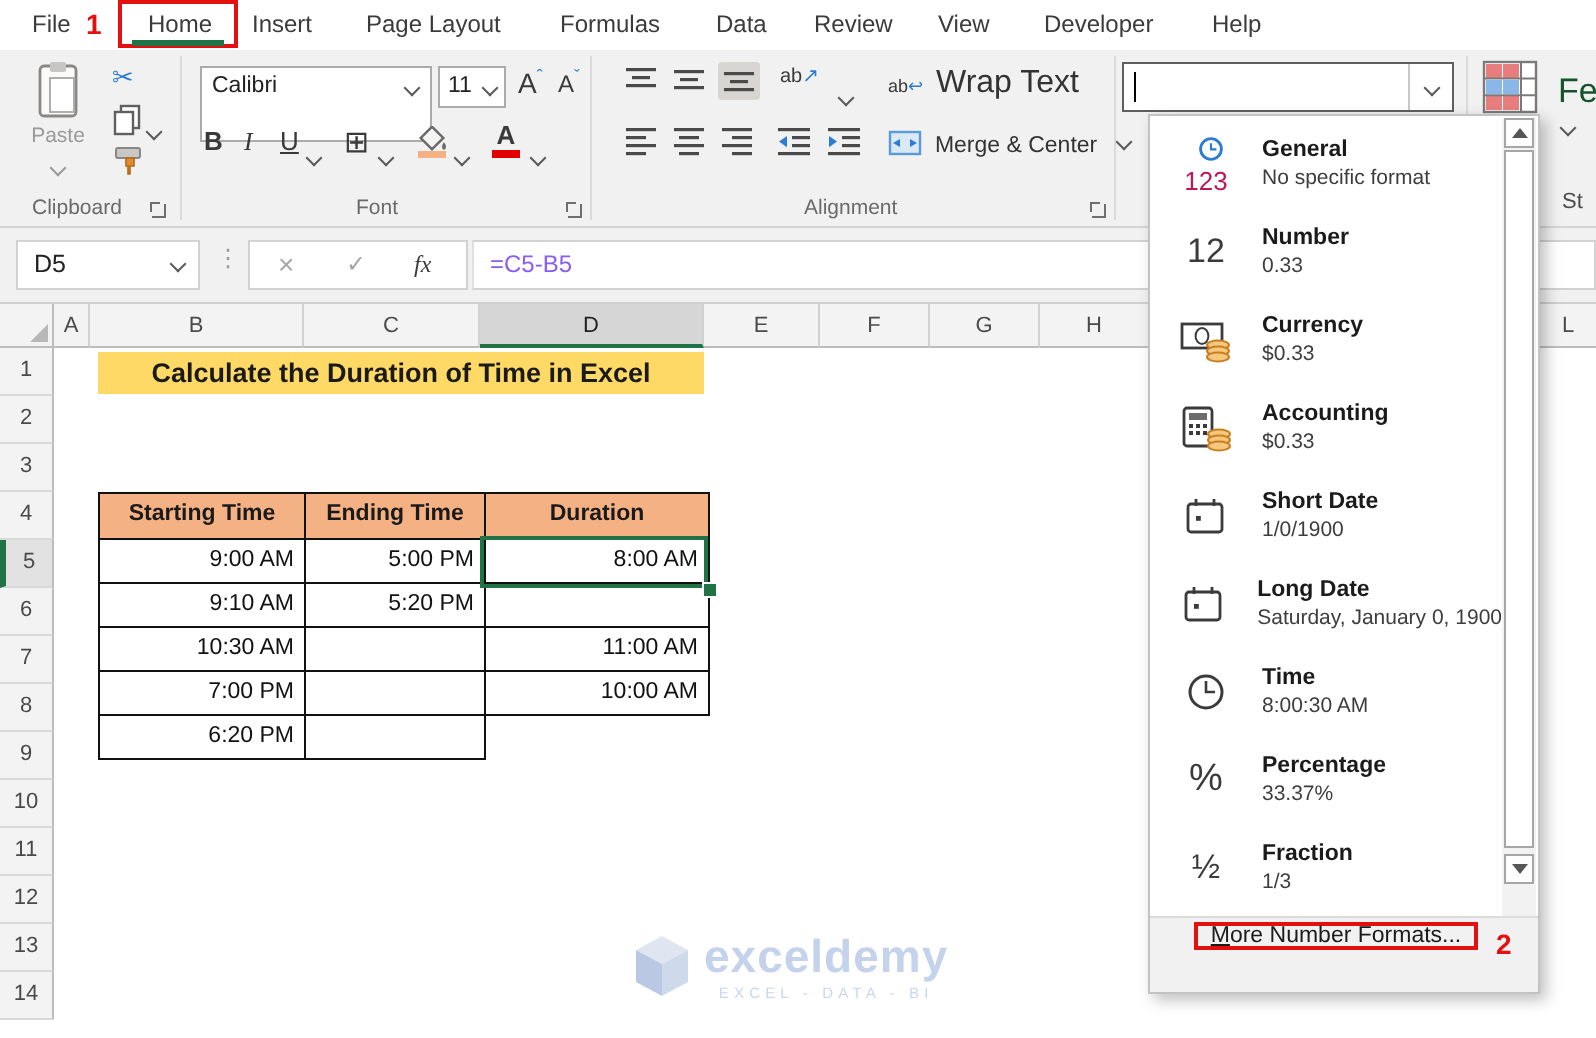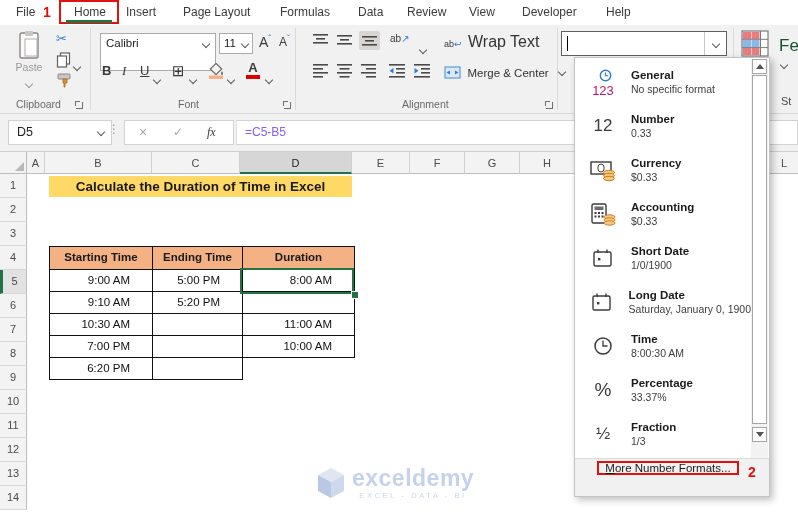--- a/index.html
+++ b/index.html
@@ -35,21 +35,21 @@
           font-size:11px;color:#4a4a4a;text-align:center;line-height:23px;}
   .corner{position:absolute;left:0;top:152px;width:27px;height:22px;background:#f3f3f3;border-right:1px solid #bdbdbd;border-bottom:1px solid #bdbdbd;box-sizing:border-box;}
   .corner::after{content:"";position:absolute;right:2px;bottom:2px;width:0;height:0;border-left:9px solid transparent;border-bottom:9px solid #b8b8b8;}
   .sheettitle{position:absolute;left:49px;top:176px;width:303px;height:21px;background:#FFD966;color:#1a1a1a;
           font-weight:bold;font-size:13.5px;text-align:center;line-height:21px;}
   .xl-table{position:absolute;left:49px;top:246px;display:grid;grid-template-columns:103px 90px 112px;
           border-top:1.5px solid #111;border-left:1.5px solid #111;}
   .tc{border-right:1.5px solid #111;border-bottom:1.5px solid #111;height:21px;box-sizing:content-box;
       font-size:11.5px;color:#111;line-height:21px;}
   .tc.hd{background:#F4B183;font-weight:bold;text-align:center;color:#1a1a1a;height:21.5px;line-height:21.5px;}
-  .tc.dt{text-align:right;padding-right:22px;}
+  .tc.dt{text-align:right;padding-right:5px;}
   .d5sel{position:absolute;left:240px;top:268px;width:114px;height:26px;border:2px solid #217346;box-sizing:border-box;}
   .d5handle{position:absolute;left:351px;top:291px;width:6px;height:6px;background:#217346;border:1px solid #fff;}
   .wm{position:absolute;left:316px;top:466px;display:flex;align-items:flex-start;}
   .wm-name{font-size:23px;font-weight:bold;color:#c5d2ec;line-height:24px;letter-spacing:.5px;}
   .wm-tag{font-size:7.5px;color:#ccd6ea;letter-spacing:2.6px;margin-top:1px;text-align:center;}
   
   .fmt-panel{position:absolute;left:574px;top:57px;width:196px;height:440px;background:#fff;border:1px solid #c3c3c3;
              box-sizing:border-box;box-shadow:3px 3px 7px rgba(0,0,0,.25);z-index:50;}
   .fmt-item{position:absolute;left:0;width:176px;height:44px;display:flex;align-items:center;}
   .fmt-icn{width:56px;display:flex;justify-content:center;align-items:center;color:#3b3b3b;}
@@ -251,21 +251,21 @@
           <line x1="1" y1="9.3" x2="27" y2="9.3" stroke="#7a7a7a"></line>
           <line x1="1" y1="17.6" x2="27" y2="17.6" stroke="#7a7a7a"></line>
       </svg>
     </span>
     <span class="frag" style="left:779px;top:11px;font-size:17px;color:#14532d">Fe</span>
     <span class="abs" style="left:781px;top:29px"><span class="chev"></span></span>
     <span class="frag" style="left:781px;top:70px">St</span>
   </div>
 
   <div class="fbar">
-    <div class="fwhite" style="left:8px;top:6px;width:104px;height:25px">
+    <div class="fwhite" style="left:8px;top:6px;width:92px;height:25px">
       <span style="position:absolute;left:8px;top:4px;font-size:12.5px;color:#222">D5</span>
       <span class="chev" style="position:absolute;right:7px;top:8px"></span>
     </div>
     <span class="abs" style="left:108px;top:120px;"></span>
     <span style="position:absolute;left:108px;top:8px;color:#9a9a9a;font-size:12px">⋮</span>
     <div class="fwhite" style="left:124px;top:6px;width:110px;height:25px">
       <span style="position:absolute;left:14px;top:3px;font-size:14px;color:#a6a6a6">×</span>
       <span style="position:absolute;left:48px;top:4px;font-size:12px;color:#a6a6a6">✓</span>
       <span style="position:absolute;left:82px;top:4px;font-size:12px;color:#3b3b3b;font-style:italic;font-family:'Liberation Serif',serif">fx</span>
     </div>

